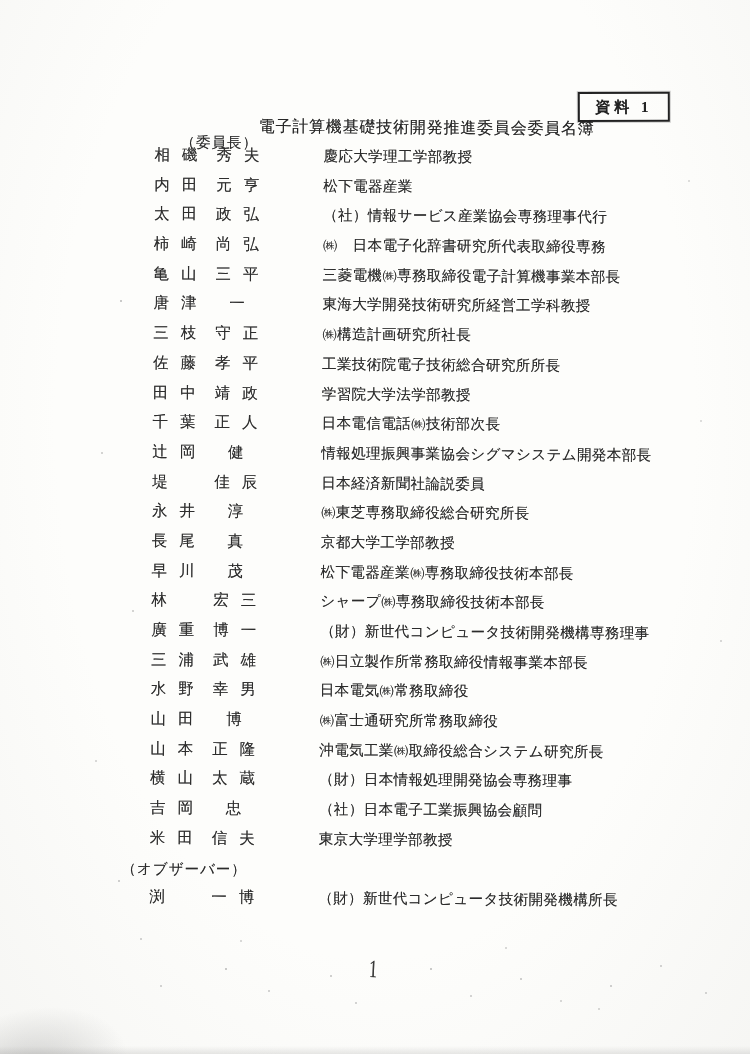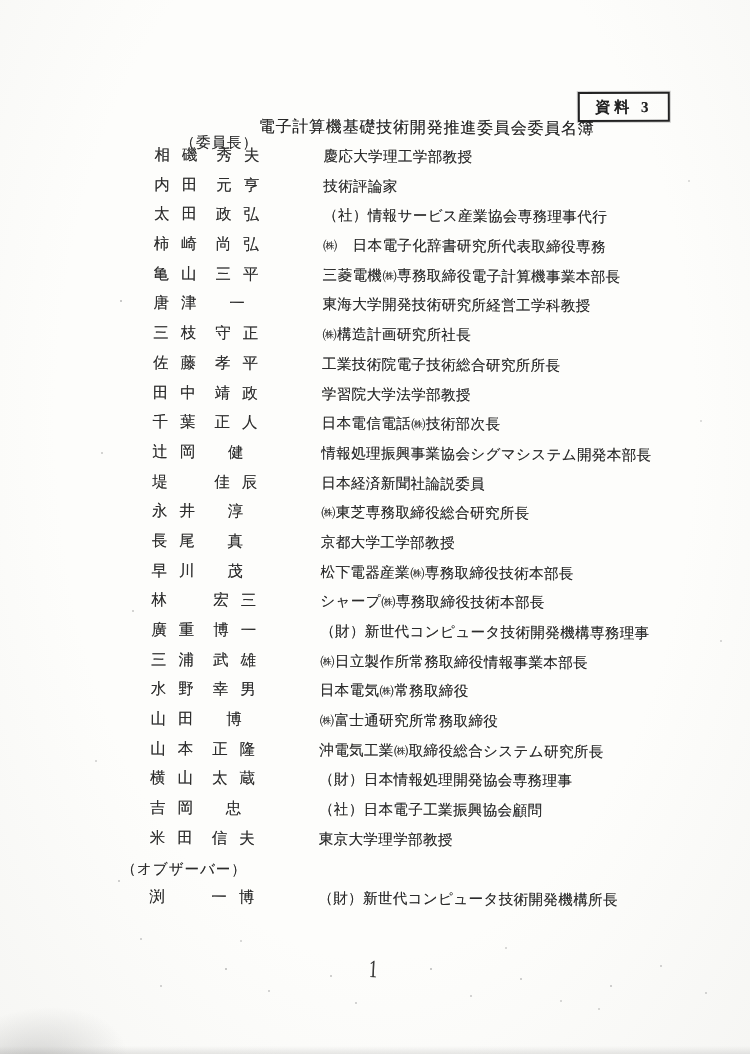--- a/index.html
+++ b/index.html
@@ -93,21 +93,21 @@
     background: linear-gradient(to top, rgba(130,130,130,0.18), rgba(130,130,130,0));
     pointer-events: none;
   }
 </style>
 </head>
 <body>
 
 <div class="content">
 
   <div class="doc-tag">
-    <span>資料 3</span>
+    <span>資料 1</span>
   </div>
 
   <div class="doc-title">電子計算機基礎技術開発推進委員会委員名簿</div>
 
   <div id="member-list">
       <div class="sec-label sec-0">（委員長）</div>
       <div class="row">
     <span class="name">
       <span class="fam">
             <span>相</span>
@@ -124,21 +124,21 @@
     <span class="name">
       <span class="fam">
             <span>内</span>
             <span>田</span>
           </span>
       <span class="giv">
             <span>元</span>
             <span>亨</span>
           </span>
     </span>
-    <span class="aff">技術評論家</span>
+    <span class="aff">松下電器産業</span>
   </div>
       <div class="row">
     <span class="name">
       <span class="fam">
             <span>太</span>
             <span>田</span>
           </span>
       <span class="giv">
             <span>政</span>
             <span>弘</span>

